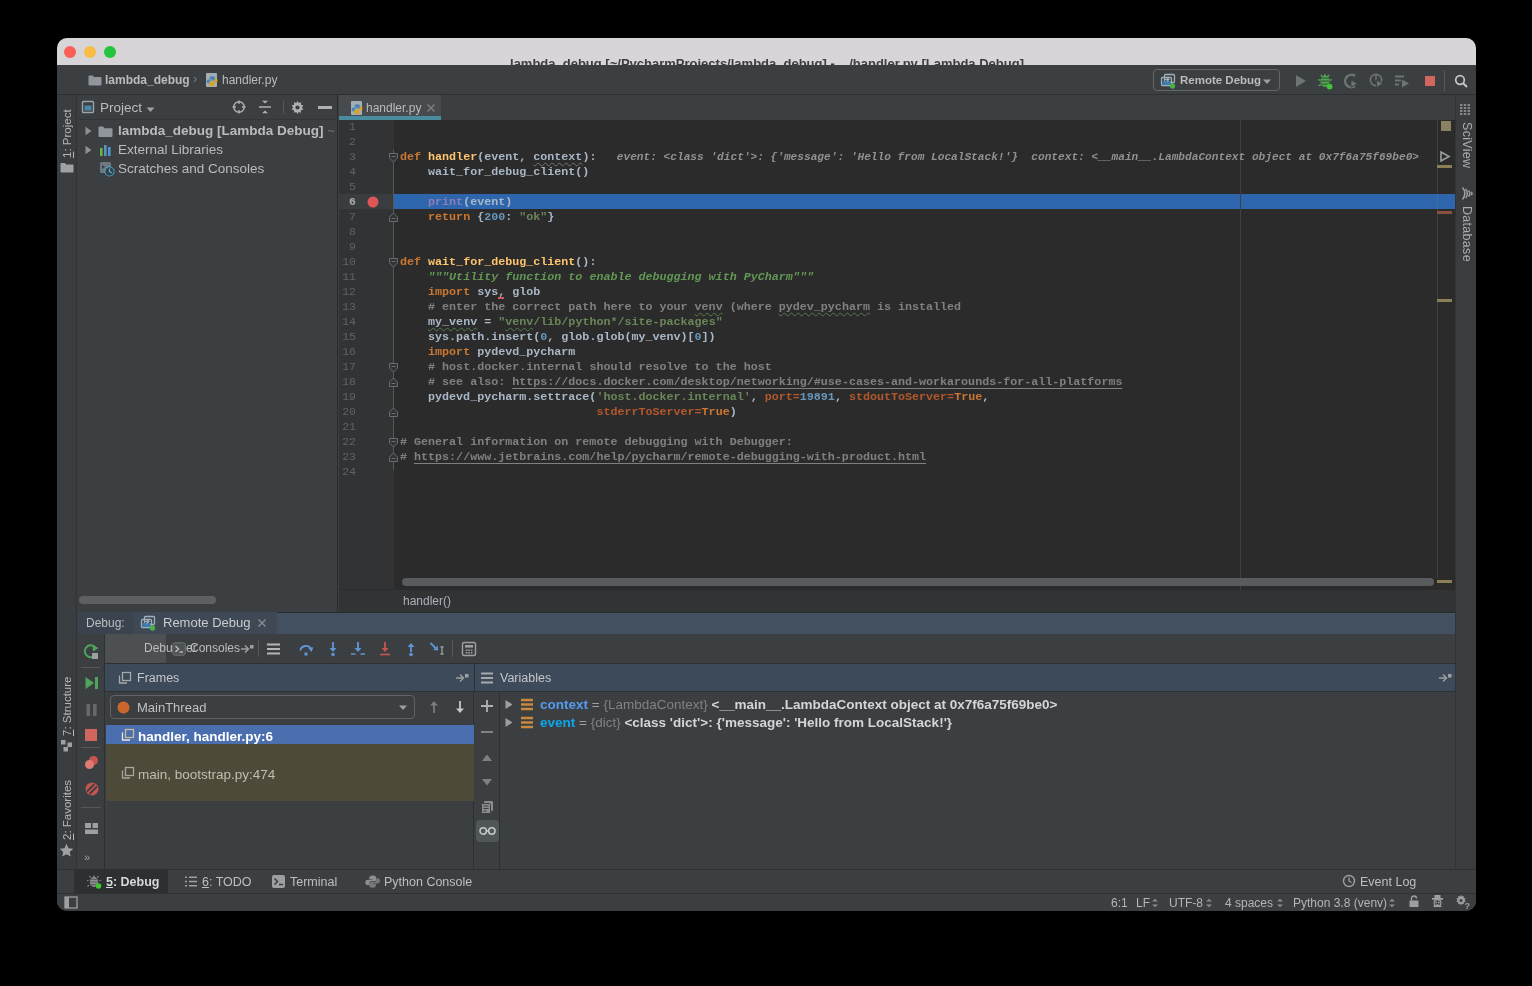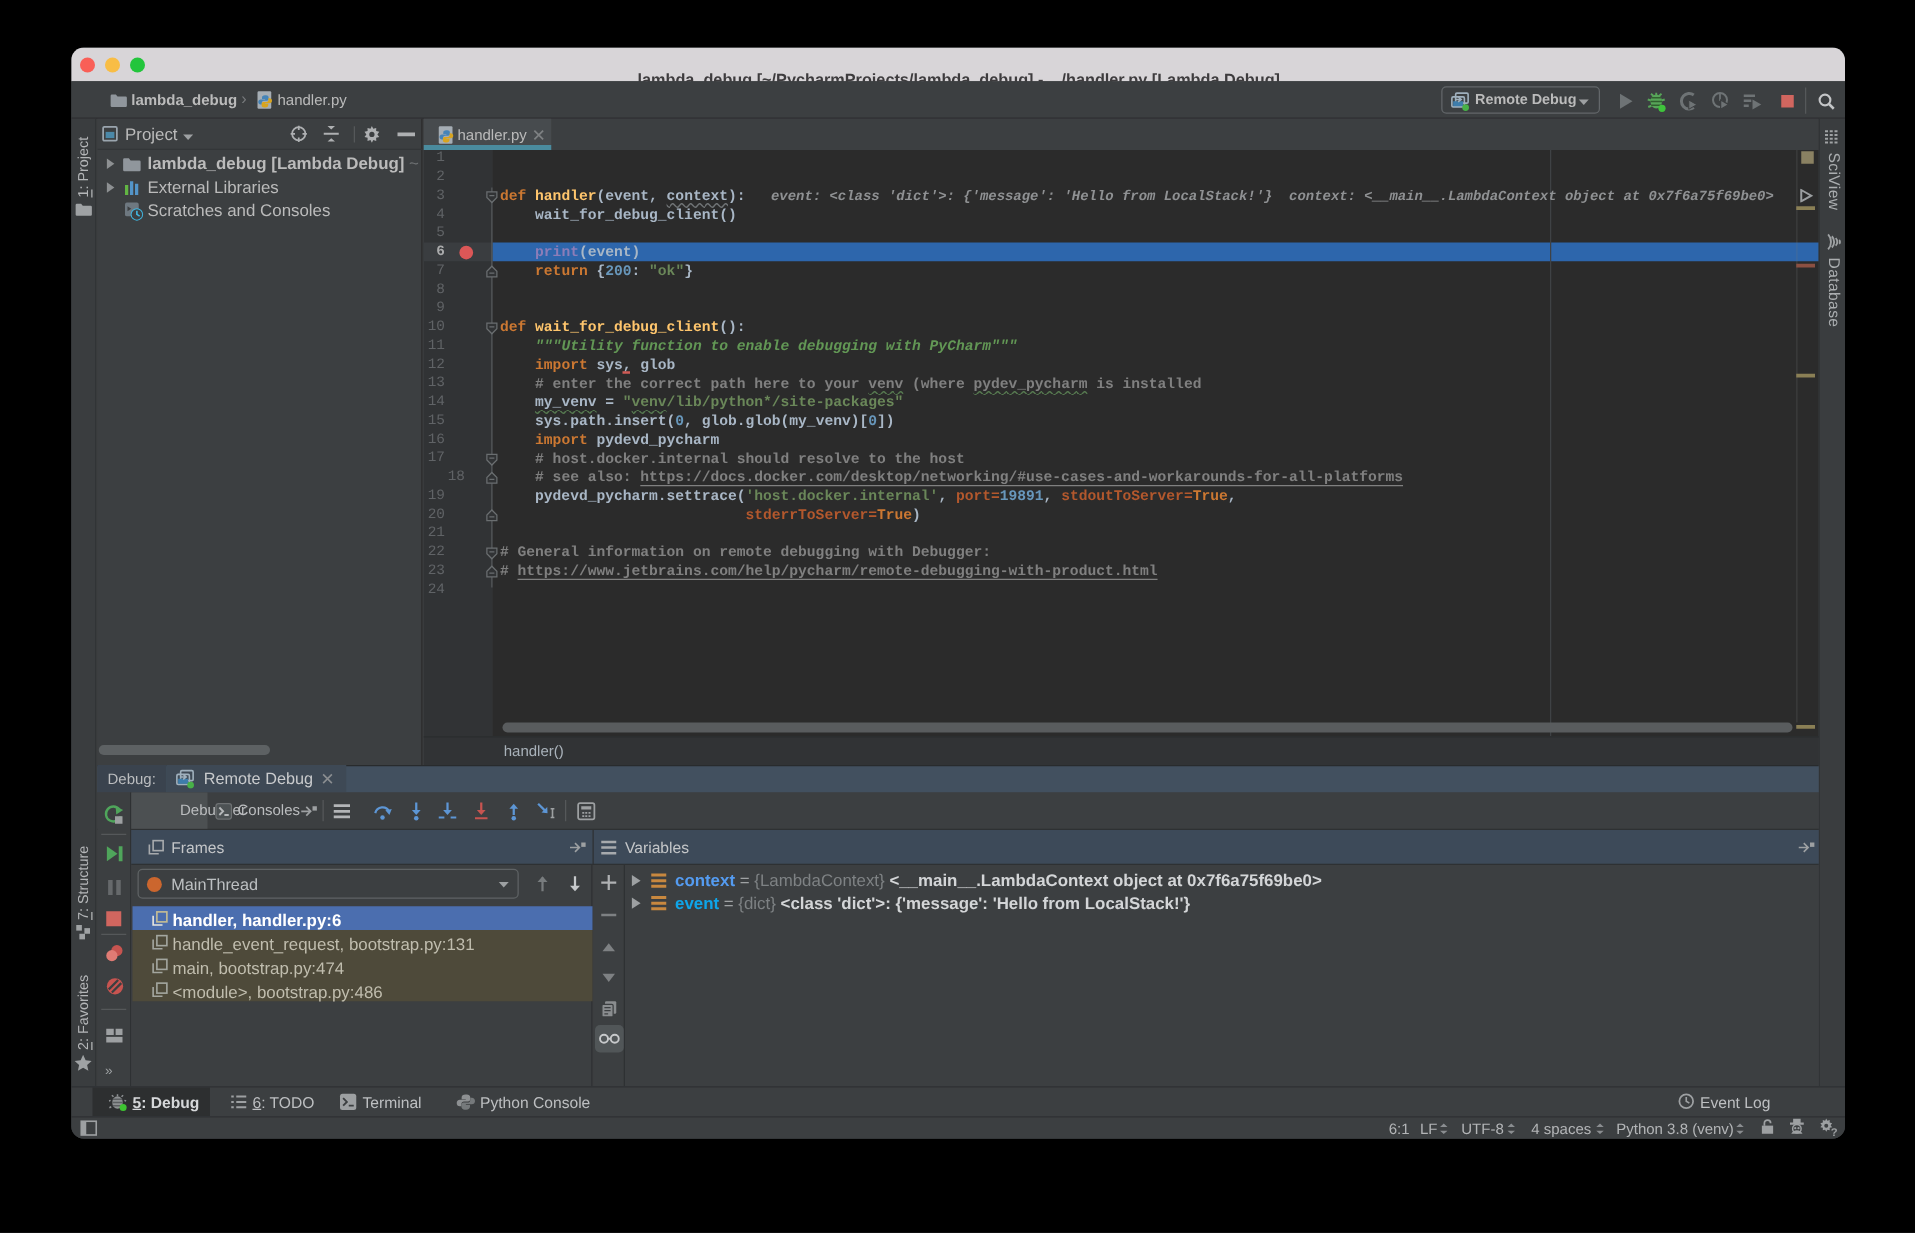--- a/index.html
+++ b/index.html
@@ -237,21 +237,21 @@
         <div class="lnum" style="top:225px; left:330px; width:26px;">8</div>
         <div class="lnum" style="top:240px; left:330px; width:26px;">9</div>
         <div class="lnum" style="top:255px; left:330px; width:26px;">10</div>
         <div class="lnum" style="top:270px; left:330px; width:26px;">11</div>
         <div class="lnum" style="top:285px; left:330px; width:26px;">12</div>
         <div class="lnum" style="top:300px; left:330px; width:26px;">13</div>
         <div class="lnum" style="top:315px; left:330px; width:26px;">14</div>
         <div class="lnum" style="top:330px; left:330px; width:26px;">15</div>
         <div class="lnum" style="top:345px; left:330px; width:26px;">16</div>
         <div class="lnum" style="top:360px; left:330px; width:26px;">17</div>
-        <div class="lnum" style="top:375px; left:346px; width:26px;">18</div>
+        <div class="lnum" style="top:375px; left:330px; width:26px;">18</div>
         <div class="lnum" style="top:390px; left:330px; width:26px;">19</div>
         <div class="lnum" style="top:405px; left:330px; width:26px;">20</div>
         <div class="lnum" style="top:420px; left:330px; width:26px;">21</div>
         <div class="lnum" style="top:435px; left:330px; width:26px;">22</div>
         <div class="lnum" style="top:450px; left:330px; width:26px;">23</div>
         <div class="lnum" style="top:465px; left:330px; width:26px;">24</div>
       </div>
   <div id="code">
         <div class="cl" style="top:150px;"><span class="k">def </span><span class="fn">handler</span>(event, <span class="sqg">context</span>):<span class="hint">  event: &lt;class 'dict'&gt;: {'message': 'Hello from LocalStack!'}  context: &lt;__main__.LambdaContext object at 0x7f6a75f69be0&gt;</span></div>
   <div class="cl" style="top:165px;">    wait_for_debug_client()</div>
@@ -481,40 +481,26 @@
       </svg>
   <div class="abs" style="left:106px; top:725px; width:368px; height:19px; background:#4b6eaf;"></div>
   <div class="abs" style="left:106px; top:744px; width:368px; height:57px; background:#4e4a3a;"></div>
   <div class="frow" style="top:727px;">
         <svg style="position:absolute;left:15px;top:1px;" width="14" height="14">
           <rect x="4.5" y="1.5" width="8" height="8" fill="none" stroke="#c5bd94" stroke-width="1.3"></rect>
           <path d="M1.5 4.5 v7.5 h7.5" fill="none" stroke="#e8e6de" stroke-width="1.3"></path>
         </svg>
         <span style="position:absolute; left:32px; color:#ffffff; font-weight:bold;">handler, handler.py:6</span>
       </div>
-  <div class="frow" style="top:746px;">
-        <svg style="position:absolute;left:15px;top:1px;" width="14" height="14">
-          <rect x="4.5" y="1.5" width="8" height="8" fill="none" stroke="#a3a69f" stroke-width="1.3"></rect>
-          <path d="M1.5 4.5 v7.5 h7.5" fill="none" stroke="#a3a69f" stroke-width="1.3"></path>
-        </svg>
-        <span style="position:absolute; left:32px; color:#c0bdae;">handle_event_request, bootstrap.py:131</span>
-      </div>
   <div class="frow" style="top:765px;">
         <svg style="position:absolute;left:15px;top:1px;" width="14" height="14">
           <rect x="4.5" y="1.5" width="8" height="8" fill="none" stroke="#a3a69f" stroke-width="1.3"></rect>
           <path d="M1.5 4.5 v7.5 h7.5" fill="none" stroke="#a3a69f" stroke-width="1.3"></path>
         </svg>
         <span style="position:absolute; left:32px; color:#c0bdae;">main, bootstrap.py:474</span>
-      </div>
-  <div class="frow" style="top:784px;">
-        <svg style="position:absolute;left:15px;top:1px;" width="14" height="14">
-          <rect x="4.5" y="1.5" width="8" height="8" fill="none" stroke="#a3a69f" stroke-width="1.3"></rect>
-          <path d="M1.5 4.5 v7.5 h7.5" fill="none" stroke="#a3a69f" stroke-width="1.3"></path>
-        </svg>
-        <span style="position:absolute; left:32px; color:#c0bdae;">&lt;module&gt;, bootstrap.py:486</span>
       </div>
 
   <svg class="icon" style="left:480px; top:699px;" width="14" height="14">
         <path d="M7 1 V13 M1 7 H13" stroke="#afb1b3" stroke-width="1.8"></path>
       </svg>
   <div class="abs" style="left:481px; top:731px; width:12px; height:2px; background:#7e8183;"></div>
   <svg class="icon" style="left:481px; top:753px;" width="12" height="9">
         <path d="M1 8 L6 1.5 L11 8 Z" fill="#7e8183"></path>
       </svg>
   <svg class="icon" style="left:481px; top:778px;" width="12" height="9">

